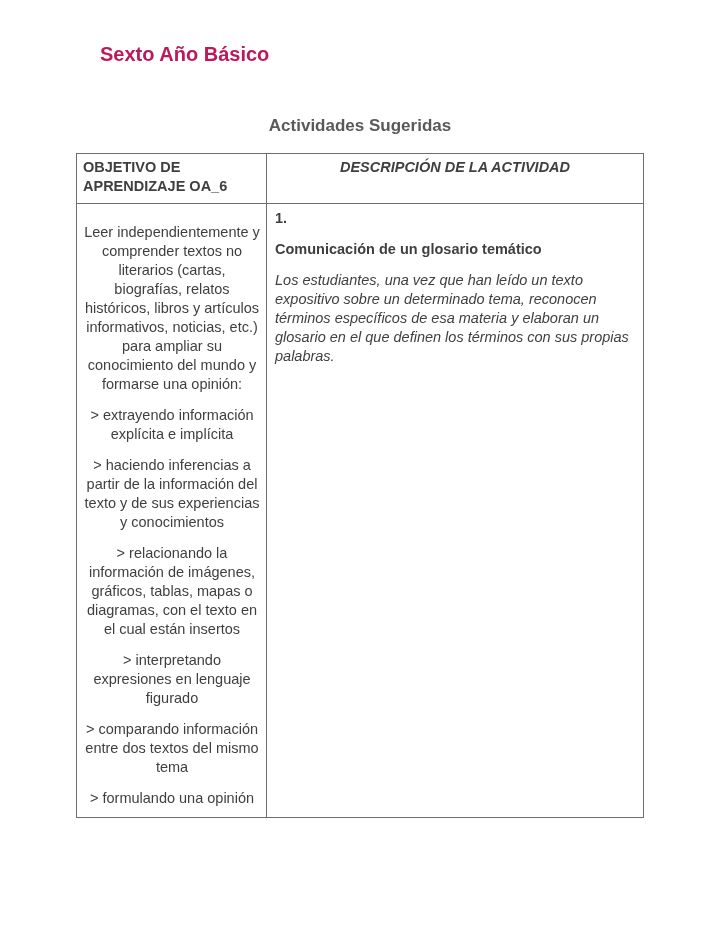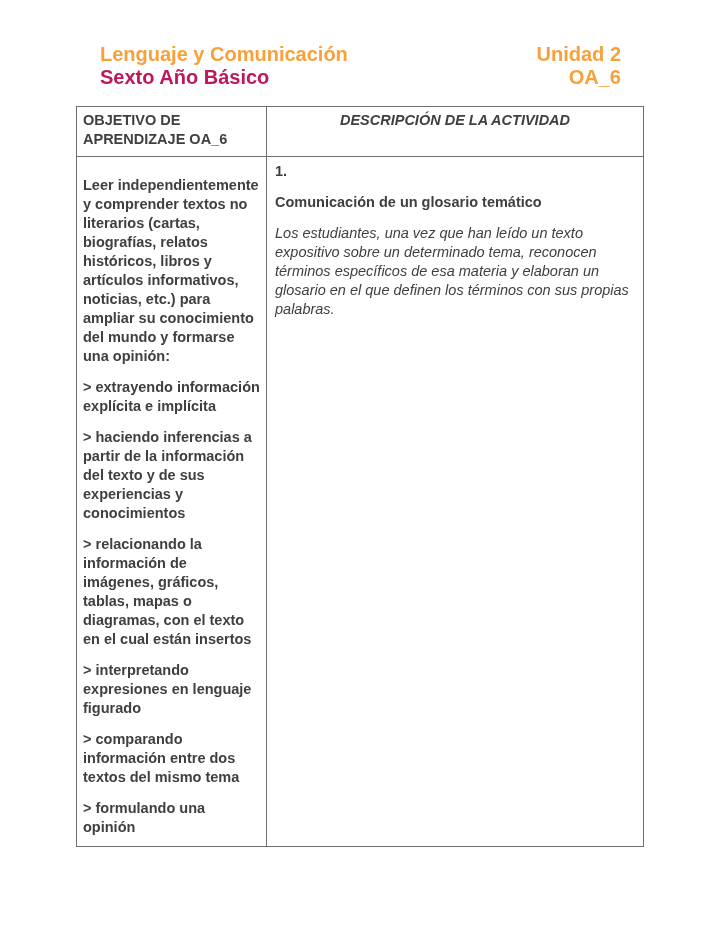--- a/index.html
+++ b/index.html
@@ -56,49 +56,46 @@
     padding: 4px 6px 7px 6px;
     font-weight: bold;
   }
   th.col-description {
     text-align: center;
     padding: 4px 8px 7px 8px;
     font-weight: bold;
     font-style: italic;
   }
   td.objective-cell {
-    font-weight: bold;
+    font-weight: normal;
     padding: 19px 5px 9px 6px;
+    text-align: center;
   }
   td.description-cell {
     padding: 5px 10px 9px 8px;
     font-weight: normal;
   }
   .objective-cell p { margin: 0 0 12px 0; }
   .objective-cell p:last-child { margin-bottom: 0; }
   .description-cell p { margin: 0 0 12px 0; }
   .description-cell p:last-child { margin-bottom: 0; font-style: italic; }
   .activity-number, .activity-title { font-weight: bold; }
 </style>
 </head>
 <body>
 
 <div class="page">
 
   <div class="doc-header">
     <div class="hdr-left">
-      <div class="hdr-line subject">Lenguaje y Comunicación</div>
       <div class="hdr-line grade">Sexto Año Básico</div>
-    </div>
-    <div class="hdr-right">
-      <div class="hdr-line unit">Unidad 2</div>
-      <div class="hdr-line oa">OA_6</div>
     </div>
   </div>
 
+  <div class="page-title">Actividades Sugeridas</div>
 
   <table class="activities">
     <thead>
       <tr>
         <th class="col-objective">OBJETIVO DE APRENDIZAJE OA_6</th>
         <th class="col-description">DESCRIPCIÓN DE LA ACTIVIDAD</th>
       </tr>
     </thead>
     <tbody>
       <tr>

